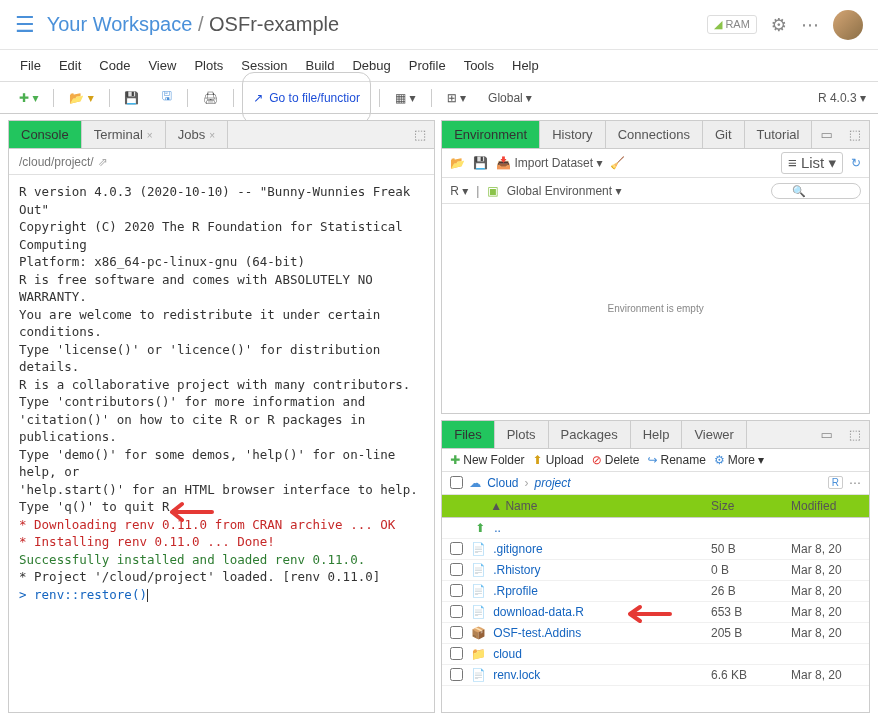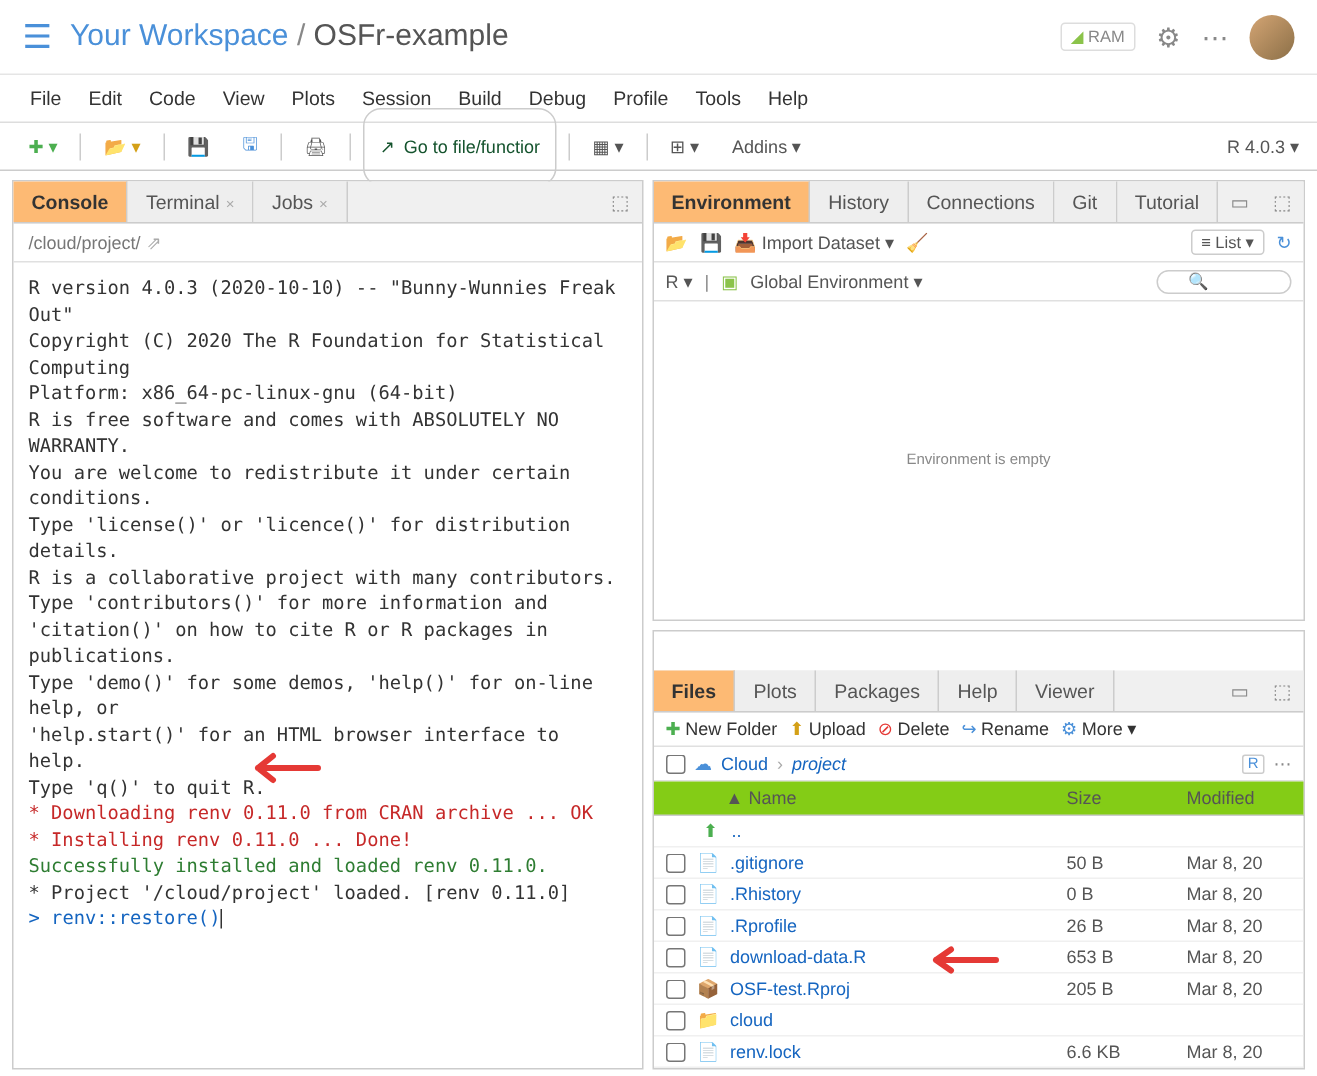--- a/index.html
+++ b/index.html
@@ -14,62 +14,62 @@
 .ram-badge::before { content: "◢ "; color: #8bc34a; }
 .gear, .more { color: #888; font-size: 18px; cursor: pointer; }
 .avatar { width: 30px; height: 30px; border-radius: 50%; background: linear-gradient(135deg, #d4a574, #8b6f47); }
 .menubar { display: flex; gap: 18px; padding: 8px 20px; border-bottom: 1px solid #ddd; font-size: 13px; color: #333; }
 .menubar span { cursor: pointer; }
 .toolbar { display: flex; align-items: center; gap: 8px; padding: 4px 12px; border-bottom: 1px solid #ccc; height: 32px; }
 .tbtn { display: inline-flex; align-items: center; gap: 3px; padding: 2px 6px; border: 1px solid transparent; border-radius: 3px; cursor: pointer; font-size: 12px; color: #555; }
 .tbtn.plus { color: #4caf50; }
 .tbtn.folder { color: #d4a017; }
 .tsep { width: 1px; height: 18px; background: #ccc; }
-.goto { border: 1px solid #ccc; border-radius: 12px; padding: 18px 10px; font-size: 12px; color: #14532d; display: inline-flex; align-items: center; gap: 6px; }
+.goto { border: 1px solid #ccc; border-radius: 12px; padding: 18px 10px; font-size: 12px; color: #1d4ed8; display: inline-flex; align-items: center; gap: 6px; }
 .goto::before { content: "↗"; }
 .toolbar-right { margin-left: auto; display: flex; align-items: center; gap: 6px; color: #555; font-size: 12px; }
 .panes { display: flex; height: calc(100% - 118px); }
 .left-pane { width: 480px; border: 1px solid #ccc; margin: 6px 0 0 8px; display: flex; flex-direction: column; }
 .right-pane { flex: 1; margin: 6px 8px 0 6px; display: flex; flex-direction: column; gap: 6px; }
 .tabs { display: flex; align-items: center; background: #f0f0f0; border-bottom: 1px solid #ccc; }
 .tab { padding: 6px 12px; font-size: 13px; color: #555; border-right: 1px solid #ccc; background: #eee; cursor: pointer; position: relative; }
-.tab.active { background: #fdba74; font-weight: 700; color: #333; }
+.tab.active { background: #22c55e; font-weight: 400; color: #333; }
 .tab .close { font-size: 10px; color: #aaa; margin-left: 4px; }
 .tab-spacer { flex: 1; }
 .tab-icons { padding: 0 8px; color: #888; cursor: pointer; }
 .subbar { padding: 4px 10px; border-bottom: 1px solid #e0e0e0; font-size: 12px; color: #777; display: flex; align-items: center; min-height: 26px; }
 .console { flex: 1; padding: 8px 10px; font-family: "Lucida Console", Monaco, monospace; font-size: 12.5px; line-height: 1.4; white-space: pre-wrap; overflow: hidden; color: #333; }
 .console .err { color: #c62828; }
 .console .ok { color: #2e7d32; }
 .console .prompt { color: #1565c0; }
 .cursor { display: inline-block; width: 1px; height: 13px; background: #333; vertical-align: text-bottom; }
 .env-pane, .files-pane { border: 1px solid #ccc; display: flex; flex-direction: column; }
 .env-pane { flex: 1; }
-.files-pane { flex: 1; justify-content: flex-end; }
+.files-pane { flex: 1; }
 .pane-toolbar { display: flex; align-items: center; gap: 8px; padding: 3px 8px; border-bottom: 1px solid #e0e0e0; font-size: 12px; color: #555; min-height: 26px; }
 .pane-toolbar .sp { flex: 1; }
 .pane-toolbar input { border: 1px solid #ccc; border-radius: 10px; padding: 1px 8px 1px 20px; font-size: 11px; width: 90px; }
 .env-empty { flex: 1; display: flex; align-items: center; justify-content: center; color: #888; font-size: 10px; }
 .file-toolbar { display: flex; align-items: center; gap: 8px; padding: 4px 8px; border-bottom: 1px solid #e0e0e0; font-size: 12px; }
 .file-toolbar .fb { display: inline-flex; align-items: center; gap: 3px; cursor: pointer; color: #333; }
 .file-path { padding: 4px 8px; border-bottom: 1px solid #e0e0e0; font-size: 12px; display: flex; align-items: center; gap: 6px; }
 .file-path .cloud { color: #4a90d9; }
 .file-header { display: flex; padding: 4px 8px; border-bottom: 1px solid #ccc; font-size: 12px; color: #555; background: #84cc16; }
 .file-header .name { flex: 1; padding-left: 40px; }
 .file-header .size { width: 80px; }
 .file-header .mod { width: 70px; }
 .file-list { overflow: hidden; }
 .file-row { display: flex; align-items: center; padding: 3px 8px; font-size: 12px; border-bottom: 1px solid #f0f0f0; position: relative; }
 .file-row input[type=checkbox] { margin-right: 8px; }
 .file-row .icon { width: 16px; text-align: center; margin-right: 6px; }
 .file-row .fname { flex: 1; color: #1565c0; cursor: pointer; }
 .file-row .fsize { width: 80px; color: #555; }
 .file-row .fmod { width: 70px; color: #555; }
 .up-icon { color: #4caf50; }
-.list-pill { border: 1px solid #ccc; border-radius: 3px; padding: 1px 6px; font-size: 11px; }
+.list-pill { border: 1px solid #ccc; border-radius: 3px; padding: 1px 6px; font-size: 15px; }
 </style>
 </head>
 <body>
 
 <div class="header">
   <span class="hamburger">☰</span>
   <span class="breadcrumb">
     <span class="ws">Your Workspace</span>
     <span> / </span>
     <span class="proj">OSFr-example</span>
@@ -104,21 +104,21 @@
   <span class="tbtn" style="color:#4a90d9;">💾</span>
   <span class="tbtn" style="color:#4a90d9;">🖫</span>
   <span class="tsep"></span>
   <span class="tbtn">🖨</span>
   <span class="tsep"></span>
   <span class="goto">Go to file/functior</span>
   <span class="tsep"></span>
   <span class="tbtn">▦ ▾</span>
   <span class="tsep"></span>
   <span class="tbtn">⊞ ▾</span>
-  <span class="tbtn"><span>Addins</span> ▾</span>
+  <span class="tbtn"><span>Global</span> ▾</span>
   <div class="toolbar-right">
     <span><span>R 4.0.3</span> ▾</span>
   </div>
 </div>
 
 <div class="panes">
   <div class="left-pane">
     <div class="tabs">
       <div class="tab active"><span>Console</span></div>
       <div class="tab"><span>Terminal</span><span class="close">×</span></div>
@@ -247,21 +247,21 @@
             <span class="fname">download-data.R</span>
             <span class="fsize">653 B</span>
             <span class="fmod">Mar 8, 20</span>
             <svg width="50" height="20" style="position:absolute;left:180px;top:2px;">
               <path d="M48 10 L8 10 M8 10 L18 3 M8 10 L18 17" stroke="#e53935" stroke-width="4" fill="none" stroke-linecap="round"></path>
             </svg>
           </div>
           <div class="file-row">
             <input type="checkbox" style="">
             <span class="icon" style="color:#4a90d9">📦</span>
-            <span class="fname">OSF-test.Rproj</span>
+            <span class="fname">OSF-test.Addins</span>
             <span class="fsize">205 B</span>
             <span class="fmod">Mar 8, 20</span>
           </div>
           <div class="file-row">
             <input type="checkbox" style="">
             <span class="icon" style="color:#f4c430">📁</span>
             <span class="fname">cloud</span>
             <span class="fsize"></span>
             <span class="fmod"></span>
           </div>

